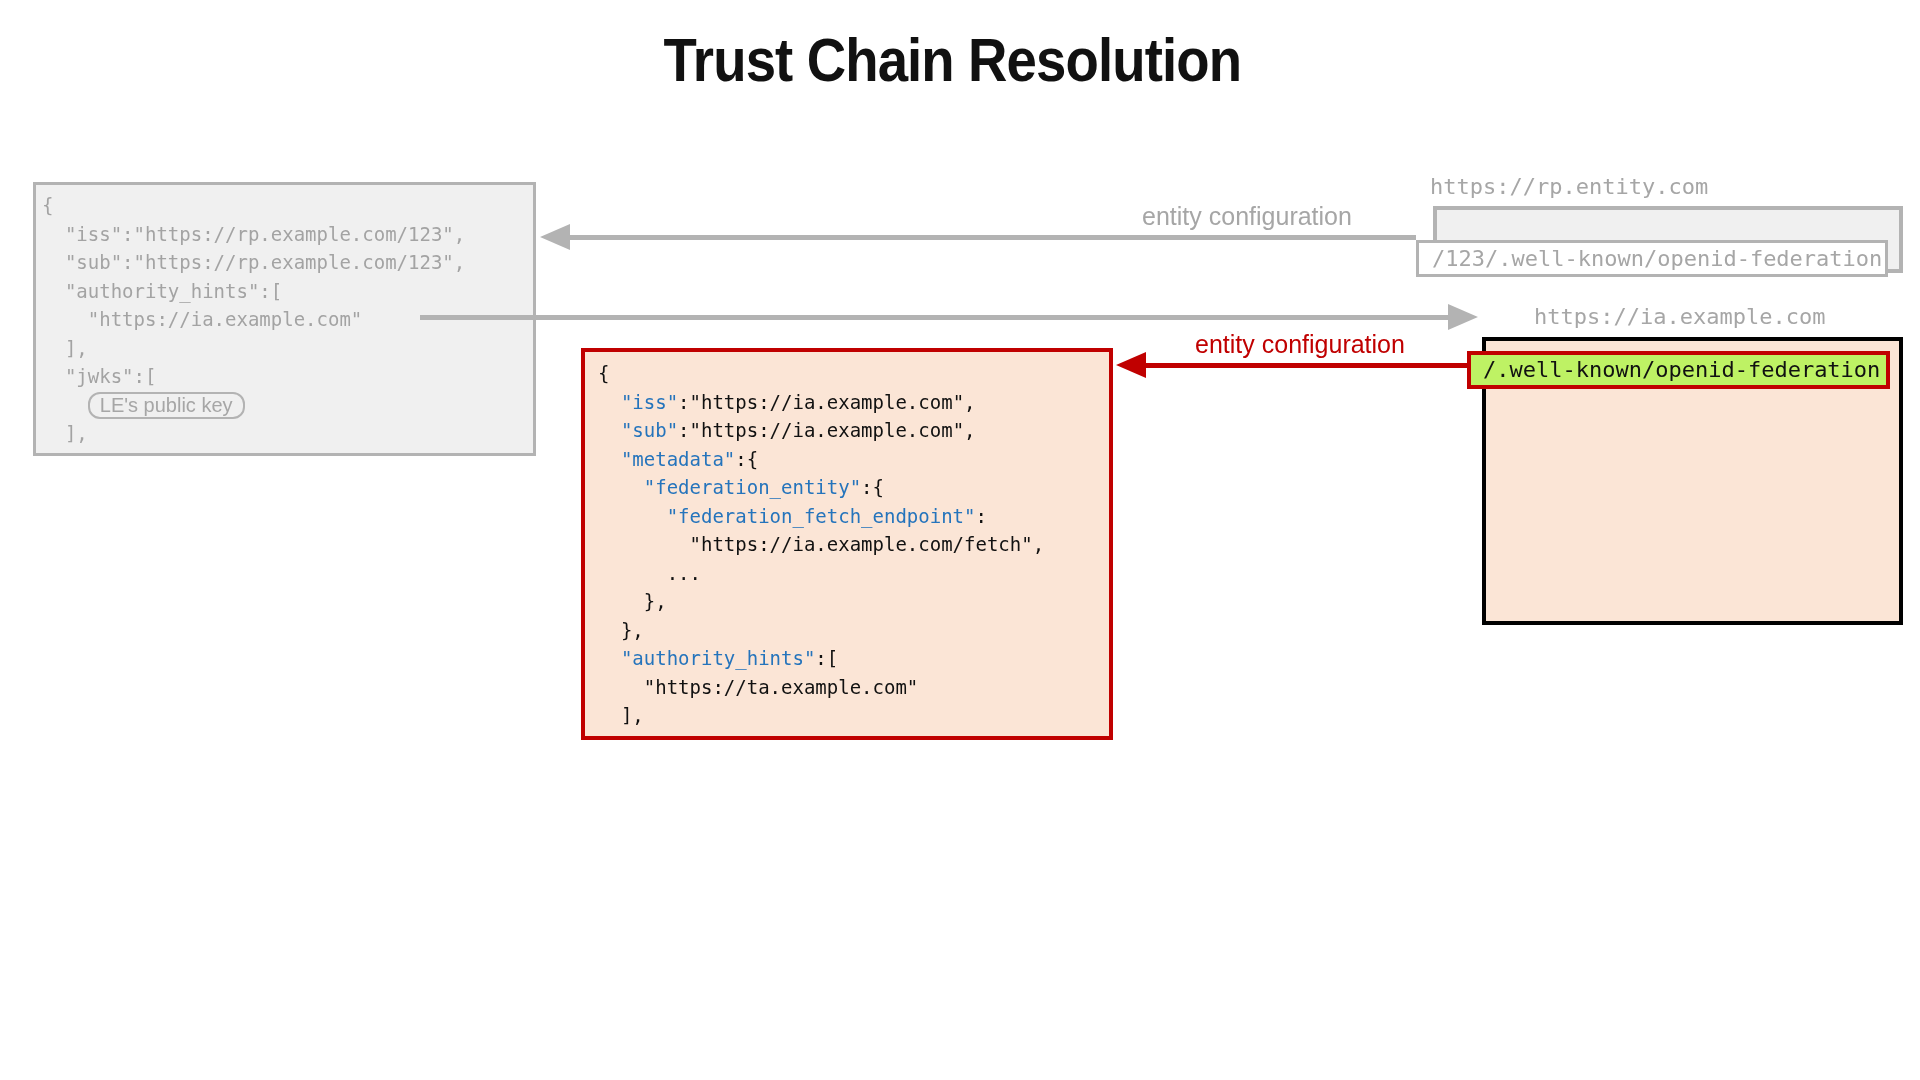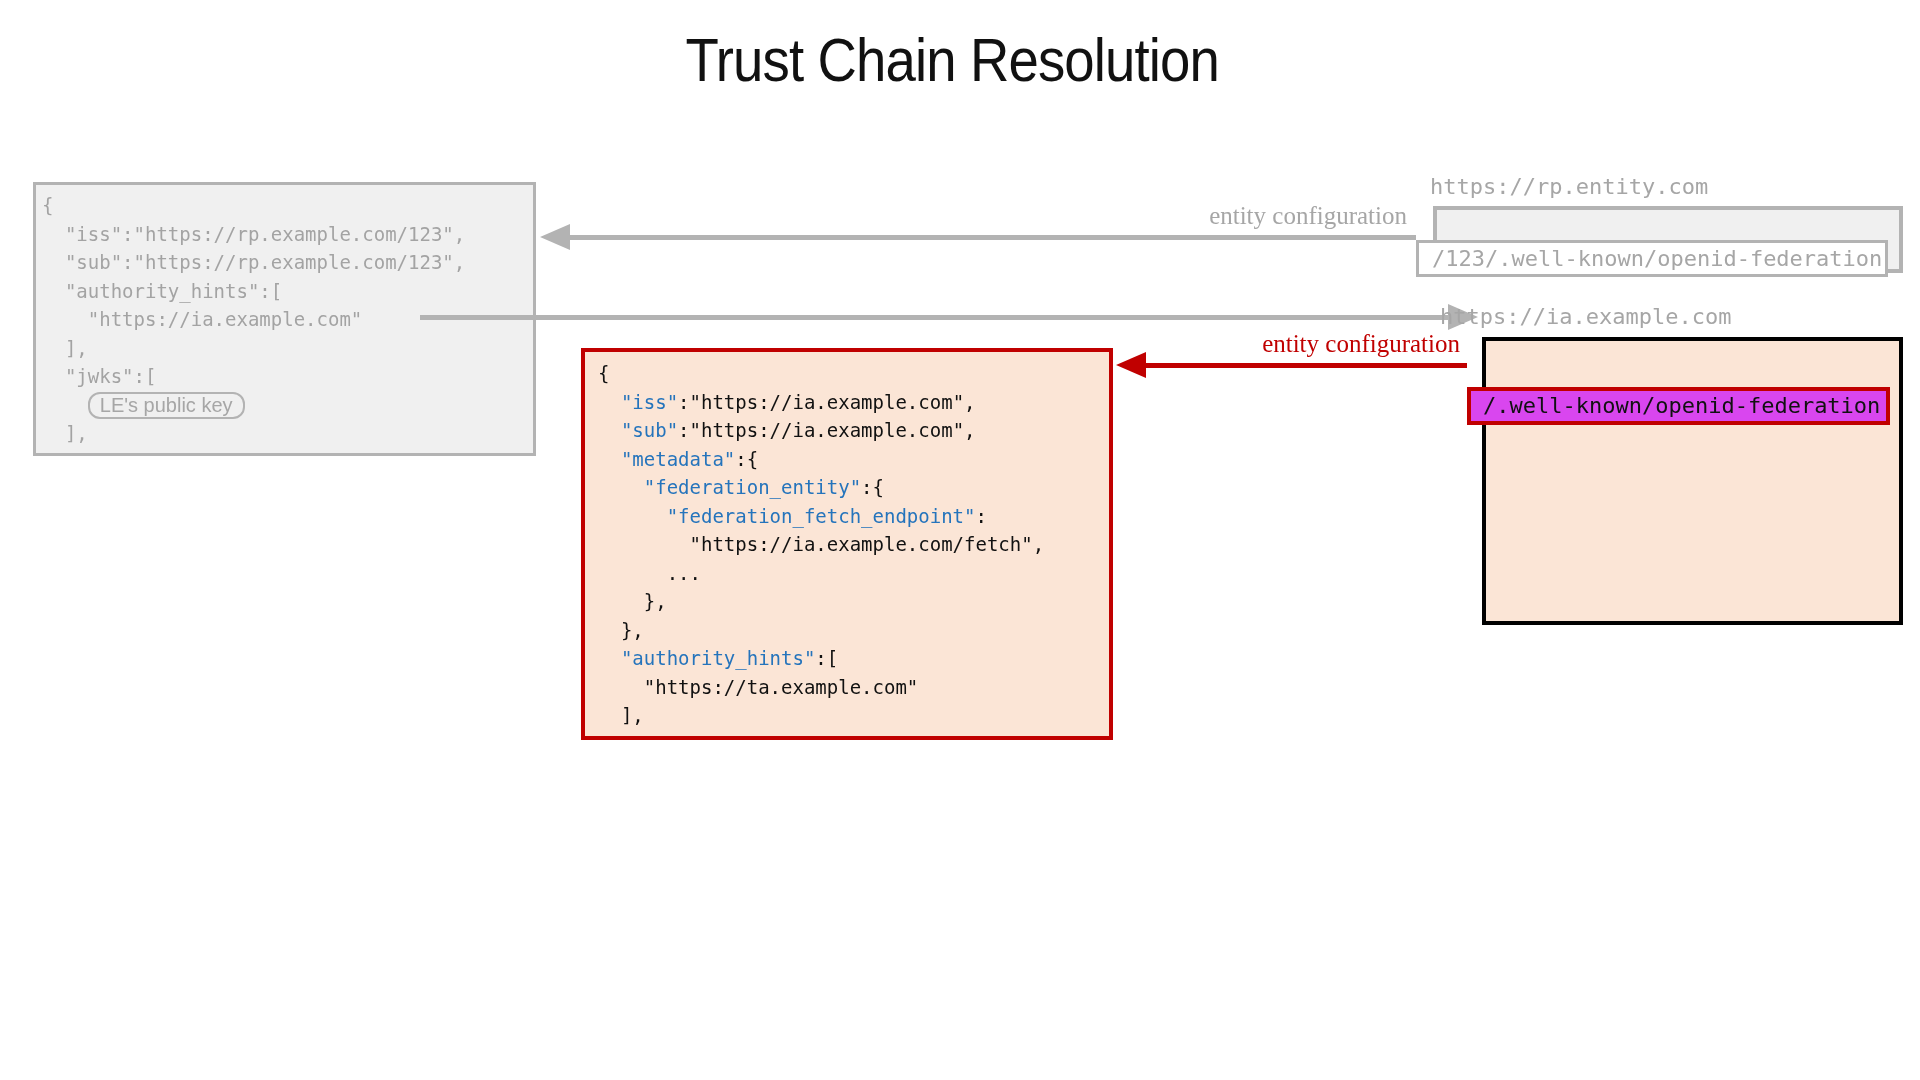--- a/index.html
+++ b/index.html
@@ -10,21 +10,21 @@
     --peach:#fbe5d6;
     --blue:#2574bc;
     --ink:#111111;
   }
   html,body{margin:0;padding:0;background:#ffffff;}
   body{font-family:"Liberation Sans",sans-serif;}
   .slide{position:relative;width:1920px;height:1080px;background:#ffffff;overflow:hidden;}
 
   
   .title{position:absolute;top:24px;left:0;width:1904px;text-align:center;
-    font-family:"Liberation Sans",sans-serif;font-weight:normal;font-size:62px;color:var(--ink);
+    font-family:"Liberation Sans",sans-serif;font-weight:bold;font-size:62px;color:var(--ink);
     letter-spacing:-1px;}
   .title>span{display:inline-block;transform:scaleX(0.88);}
 
   
   .codebox{position:absolute;box-sizing:border-box;font-family:"DejaVu Sans Mono","Liberation Mono",monospace;
     font-size:19px;}
   .code-line{white-space:pre;line-height:28.5px;height:28.5px;}
   .rp-statement{left:33px;top:182px;width:503px;height:274px;background:var(--gray-fill);
     border:3px solid var(--gray-border);color:var(--gray-text);padding:6px 0 0 6px;}
   .ia-config{left:581px;top:348px;width:532px;height:392px;background:var(--peach);
@@ -37,33 +37,33 @@
   
   .rp-entity{position:absolute;left:1433px;top:206px;width:470px;height:67px;box-sizing:border-box;
     background:var(--gray-fill);border:4px solid var(--gray-border);}
   .rp-path{position:absolute;left:1416px;top:220px;width:472px;height:37px;box-sizing:border-box;
     background:#ffffff;border:3px solid var(--gray-border);color:#a6a6a6;
     font-family:"DejaVu Sans Mono","Liberation Mono",monospace;font-size:22px;line-height:31px;padding-left:13px;
     white-space:nowrap;margin-top:20px;}
   .ia-entity{position:absolute;left:1482px;top:337px;width:421px;height:288px;box-sizing:border-box;
     background:var(--peach);border:4px solid #000000;}
   .ia-path{position:absolute;left:1467px;top:351px;width:423px;height:38px;box-sizing:border-box;
-    background:#d946ef;border:4px solid var(--red);color:var(--ink);
+    background:#bef264;border:4px solid var(--red);color:var(--ink);
     font-family:"DejaVu Sans Mono","Liberation Mono",monospace;font-size:22px;line-height:30px;padding-left:12px;
-    white-space:nowrap;margin-top:36px;}
+    white-space:nowrap;}
 
   
   .hostlabel{position:absolute;font-family:"DejaVu Sans Mono","Liberation Mono",monospace;
     font-size:22px;color:#a6a6a6;white-space:nowrap;}
   .rp-host{left:1430px;top:174px;}
-  .ia-host{left:1440px;top:304px;}
+  .ia-host{left:1534px;top:304px;}
 
   
-  .arrowlabel{position:absolute;font-family:Liberation Serif, serif;
-    font-size:25px;text-align:right;width:320px;white-space:nowrap;}
+  .arrowlabel{position:absolute;font-family:Liberation Sans, sans-serif;
+    font-size:25px;text-align:center;width:320px;white-space:nowrap;}
   .label-gray{left:1087px;top:202px;color:#a6a6a6;}
   .label-red{left:1140px;top:330px;color:var(--red);}
 
   
   .shaft{position:absolute;height:5px;}
   .head{position:absolute;width:0;height:0;}
   .gray-shaft{background:var(--gray-border);}
   .red-shaft{background:var(--red);}
   .arrow1-shaft{left:564px;top:235px;width:852px;}
   .arrow1-head{left:540px;top:224px;border-top:13px solid transparent;border-bottom:13px solid transparent;

